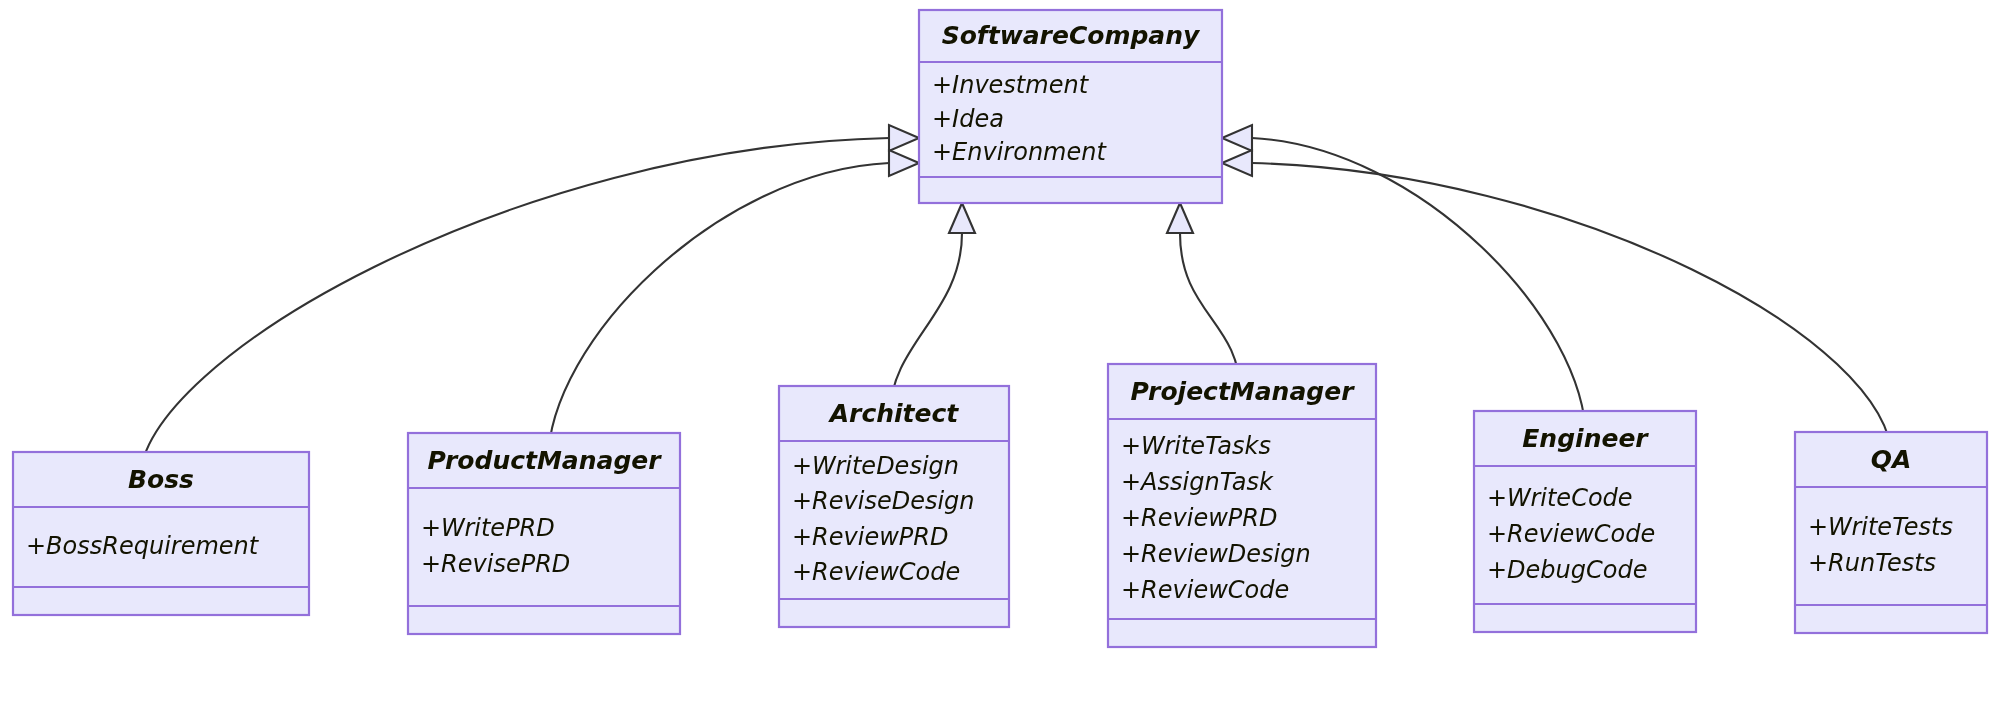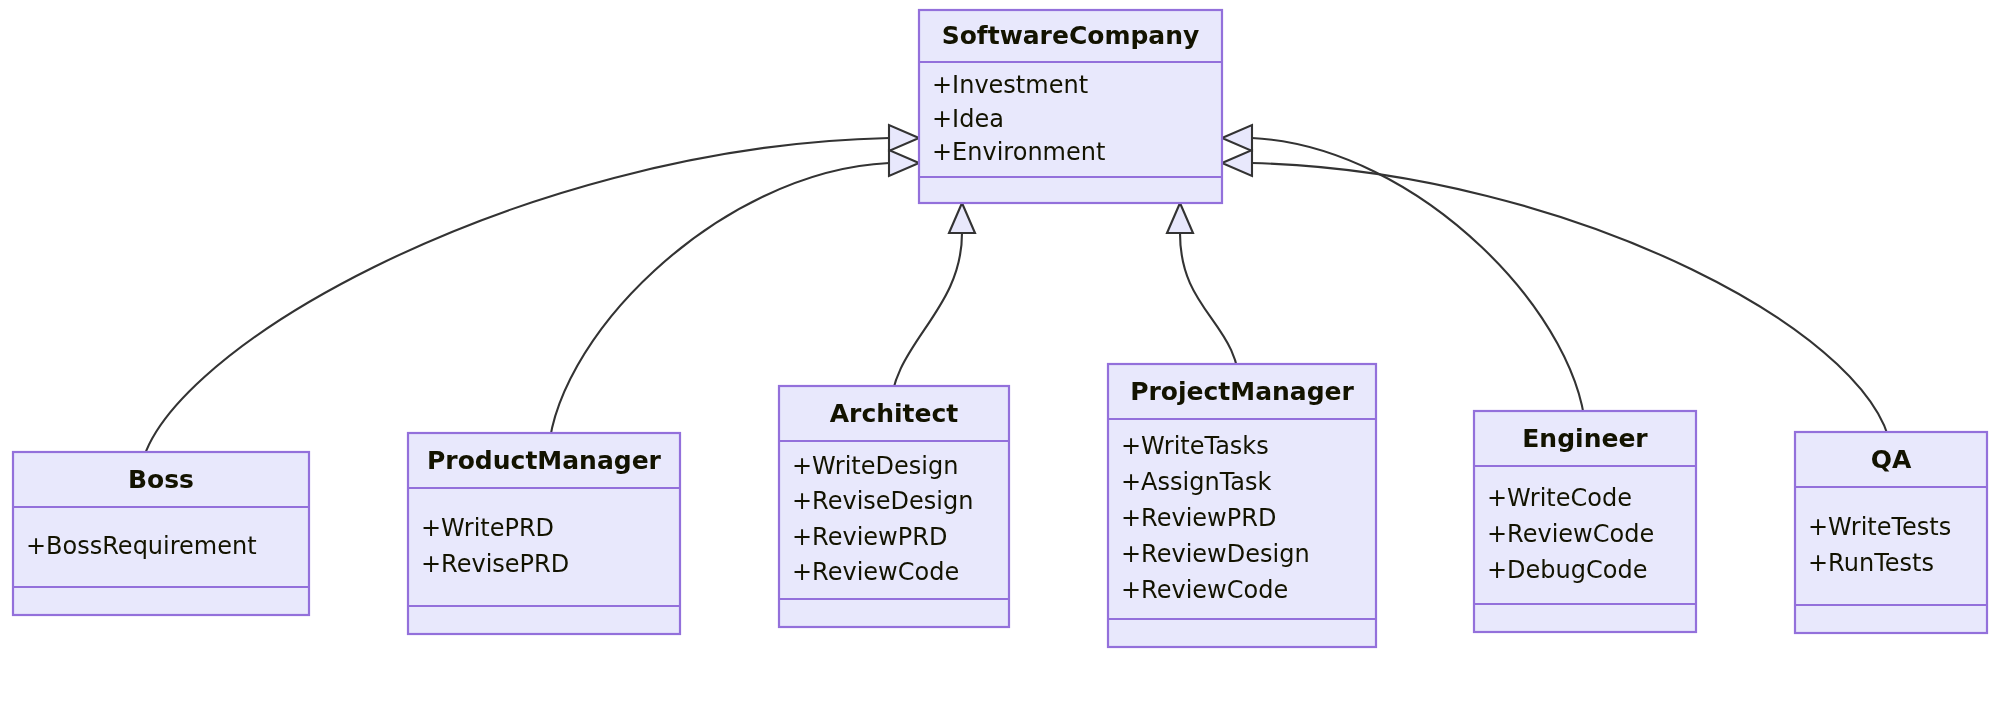--- a/index.html
+++ b/index.html
@@ -12,20 +12,21 @@
     width: 2003px;
     height: 722px;
     font-family: "DejaVu Sans", "Liberation Sans", sans-serif;
     overflow: hidden;
   }
   #diagram-root {
     position: relative;
     width: 2003px;
     height: 722px;
     background: #ffffff;
+    font-style: italic;
   }
   svg#uml-canvas {
     display: block;
     width: 2003px;
     height: 722px;
   }
   .cls-box {
     fill: #e8e8fc;
     stroke: #9370db;
     stroke-width: 2.2;

